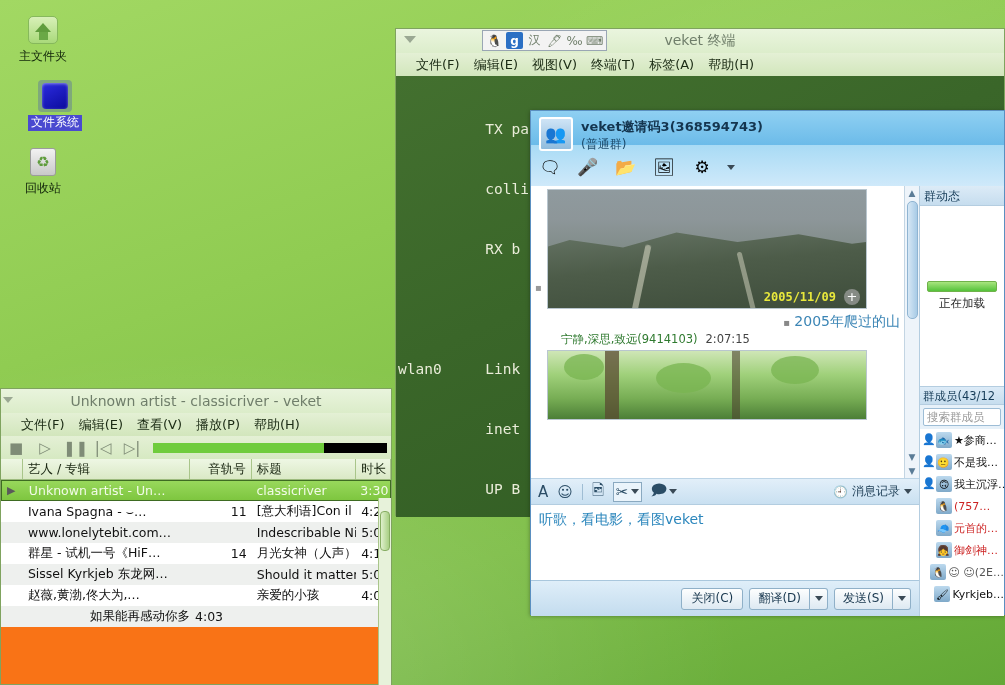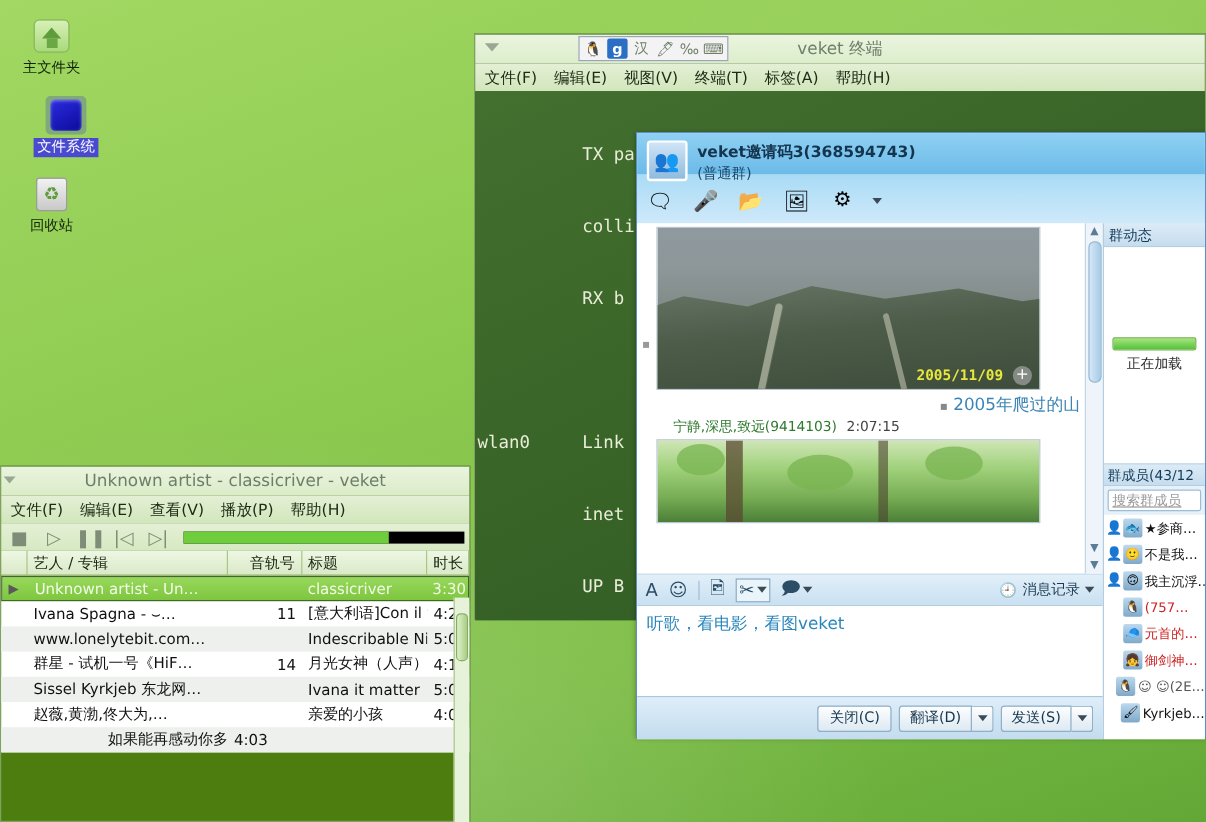--- a/index.html
+++ b/index.html
@@ -64,21 +64,21 @@
 
   
   .win { position: absolute; }
   .titlebar {
     height: 24px; display: flex; align-items: center; justify-content: center;
     font-size: 14px; color: #6f7e6a;
     background: linear-gradient(#e9f4dd, #dbecc9);
   }
   .menubar {
     height: 23px; display: flex; align-items: center; gap: 14px;
-    padding: 0 8px; font-size: 13px; color: #1b2b14;
+    padding: 0 20px; font-size: 13px; color: #1b2b14;
     background: linear-gradient(#e4f0d5, #d2e6bc);
   }
   .menubar span { cursor: default; white-space: nowrap; }
 
   
   #terminal {
     left: 395px; top: 28px; width: 610px; height: 488px;
     border: 1px solid #7fa35f;
     background: #2f5a22;
   }
@@ -138,21 +138,21 @@
   .caret-dn {
     width: 0; height: 0; border-left: 4px solid transparent;
     border-right: 4px solid transparent; border-top: 5px solid #3a4a56;
   }
   #qq-main { display: flex; height: 430px; }
   #qq-left { width: 390px; display: flex; flex-direction: column; background: #fff; }
   #msg-scroll { flex: 0 0 293px; display: flex; background: #fff; border-bottom: 1px solid #bcd4e6; }
   #msg-list { flex: 1; overflow: hidden; position: relative; padding: 3px 4px 0 10px; }
   #msg-list .bullet { position: absolute; left: 4px; top: 96px; color: #999; font-size: 10px; }
   .photo1 {
-    width: 320px; height: 136px; margin-left: 6px; position: relative;
+    width: 320px; height: 120px; margin-left: 6px; position: relative;
     background: linear-gradient(#8f9a9e 0%, #8d9699 25%, #7e8a85 55%, #5d6b58 80%, #46543f 100%);
     border: 1px solid #b9c6cf; overflow: hidden;
   }
   .photo1 .ridge {
     position: absolute; left: -10%; top: 28%; width: 120%; height: 80%;
     background: linear-gradient(175deg, #6c7a6c 0%, #4d5c49 45%, #3b4a38 100%);
     clip-path: polygon(0 35%, 14% 18%, 28% 26%, 42% 10%, 58% 20%, 74% 12%, 88% 22%, 100% 16%, 100% 100%, 0 100%);
   }
   .photo1 .trail {
     position: absolute; left: 28%; top: 46%; width: 6px; height: 70%;
@@ -255,41 +255,41 @@
   #loadtext { font-size: 11.5px; color: #2a2a2a; white-space: nowrap; }
   #mem-hd {
     height: 19px; font-size: 11.5px; color: #163c58; padding: 2px 3px;
     background: linear-gradient(#dcebf7,#c6ddee);
     border-top: 1px solid #b4cde0; border-bottom: 1px solid #b4cde0;
     white-space: nowrap; overflow: hidden;
   }
   #mem-search {
     margin: 3px; height: 18px; border: 1px solid #9dbdd6; background: #fff;
     border-radius: 2px; font-size: 11.5px; color: #9a9a9a;
-    display: flex; align-items: center; padding: 0 3px; white-space: nowrap; overflow: hidden; text-decoration: underline;
+    display: flex; align-items: center; padding: 0 3px; white-space: nowrap; overflow: hidden;
   }
   #mem-list { flex: 1; background: #fff; overflow: hidden; }
   .mem {
     height: 22px; display: flex; align-items: center; gap: 2px;
     padding-left: 2px; font-size: 11px; white-space: nowrap; overflow: hidden;
   }
   .mem .st { width: 12px; height: 14px; font-size: 11px; color: #6aa840; }
   .mem .av {
     width: 16px; height: 16px; border-radius: 2px; flex: none;
     background: linear-gradient(#bcd9ee,#7fa9c9); font-size: 10px;
     display: flex; align-items: center; justify-content: center;
   }
   .mem .nm { color: #111; }
   .mem.red .nm { color: #cc2222; }
   .mem.gray .nm { color: #555; }
 
   
   #player {
     left: 0px; top: 388px; width: 392px; height: 297px;
-    border: 1px solid #7fa35f; background: #4d7c0f;
+    border: 1px solid #7fa35f; background: #f97316;
   }
   #player .titlebar { position: relative; background: linear-gradient(#e9f4dd, #dbecc9); }
   #player-dropdown {
     position: absolute; left: 2px; top: 8px;
     width: 0; height: 0; border-left: 5px solid transparent;
     border-right: 5px solid transparent; border-top: 6px solid #9aa893;
   }
   #transport {
     height: 23px; display: flex; align-items: center; gap: 7px;
     padding: 0 4px; background: linear-gradient(#e4f0d5, #d6e9c2);
@@ -610,21 +610,21 @@
       <div class="c c-idx"></div>
       <div class="c c-art">群星 - 试机一号《HiF…</div>
       <div class="c c-trk">14</div>
       <div class="c c-tit">月光女神（人声）</div>
       <div class="c c-dur">4:13</div>
     </div>
     <div class="row alt">
       <div class="c c-idx"></div>
       <div class="c c-art">Sissel Kyrkjeb 东龙网…</div>
       <div class="c c-trk"></div>
-      <div class="c c-tit">Ivana it matter</div>
+      <div class="c c-tit">Should it matter</div>
       <div class="c c-dur">5:04</div>
     </div>
     <div class="row">
       <div class="c c-idx"></div>
       <div class="c c-art">赵薇,黄渤,佟大为,…</div>
       <div class="c c-trk"></div>
       <div class="c c-tit">亲爱的小孩</div>
       <div class="c c-dur">4:02</div>
     </div>
     <div class="row alt">

